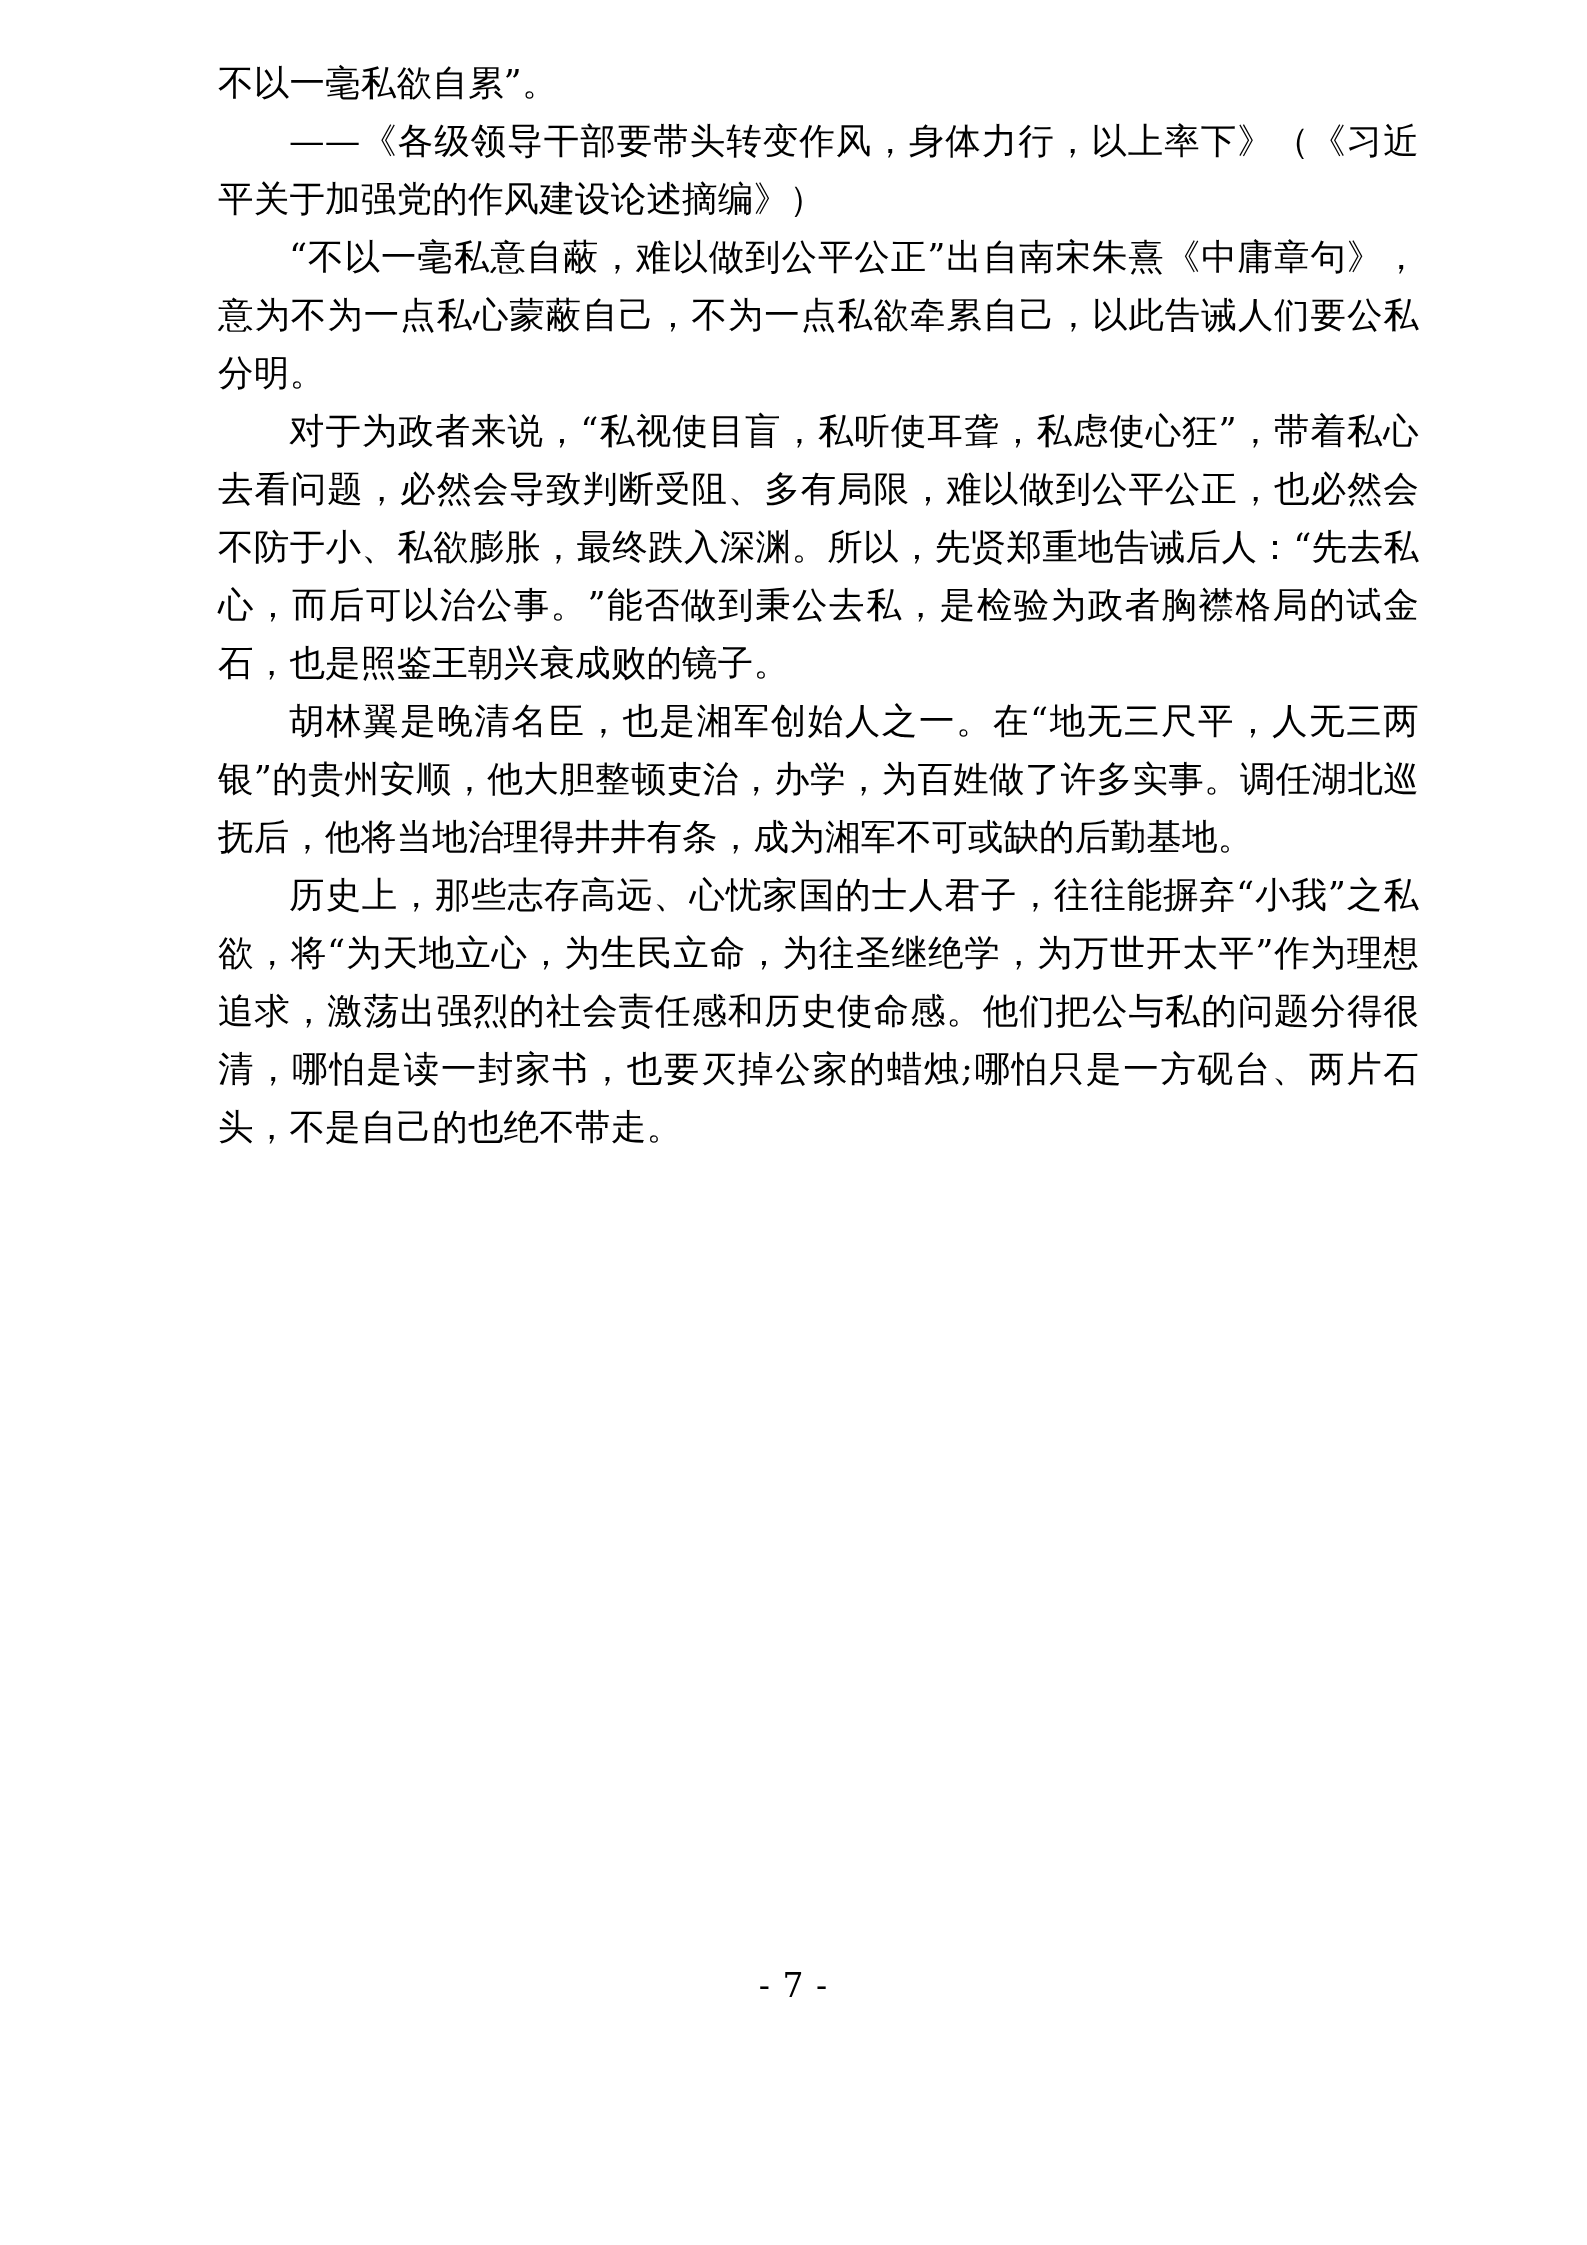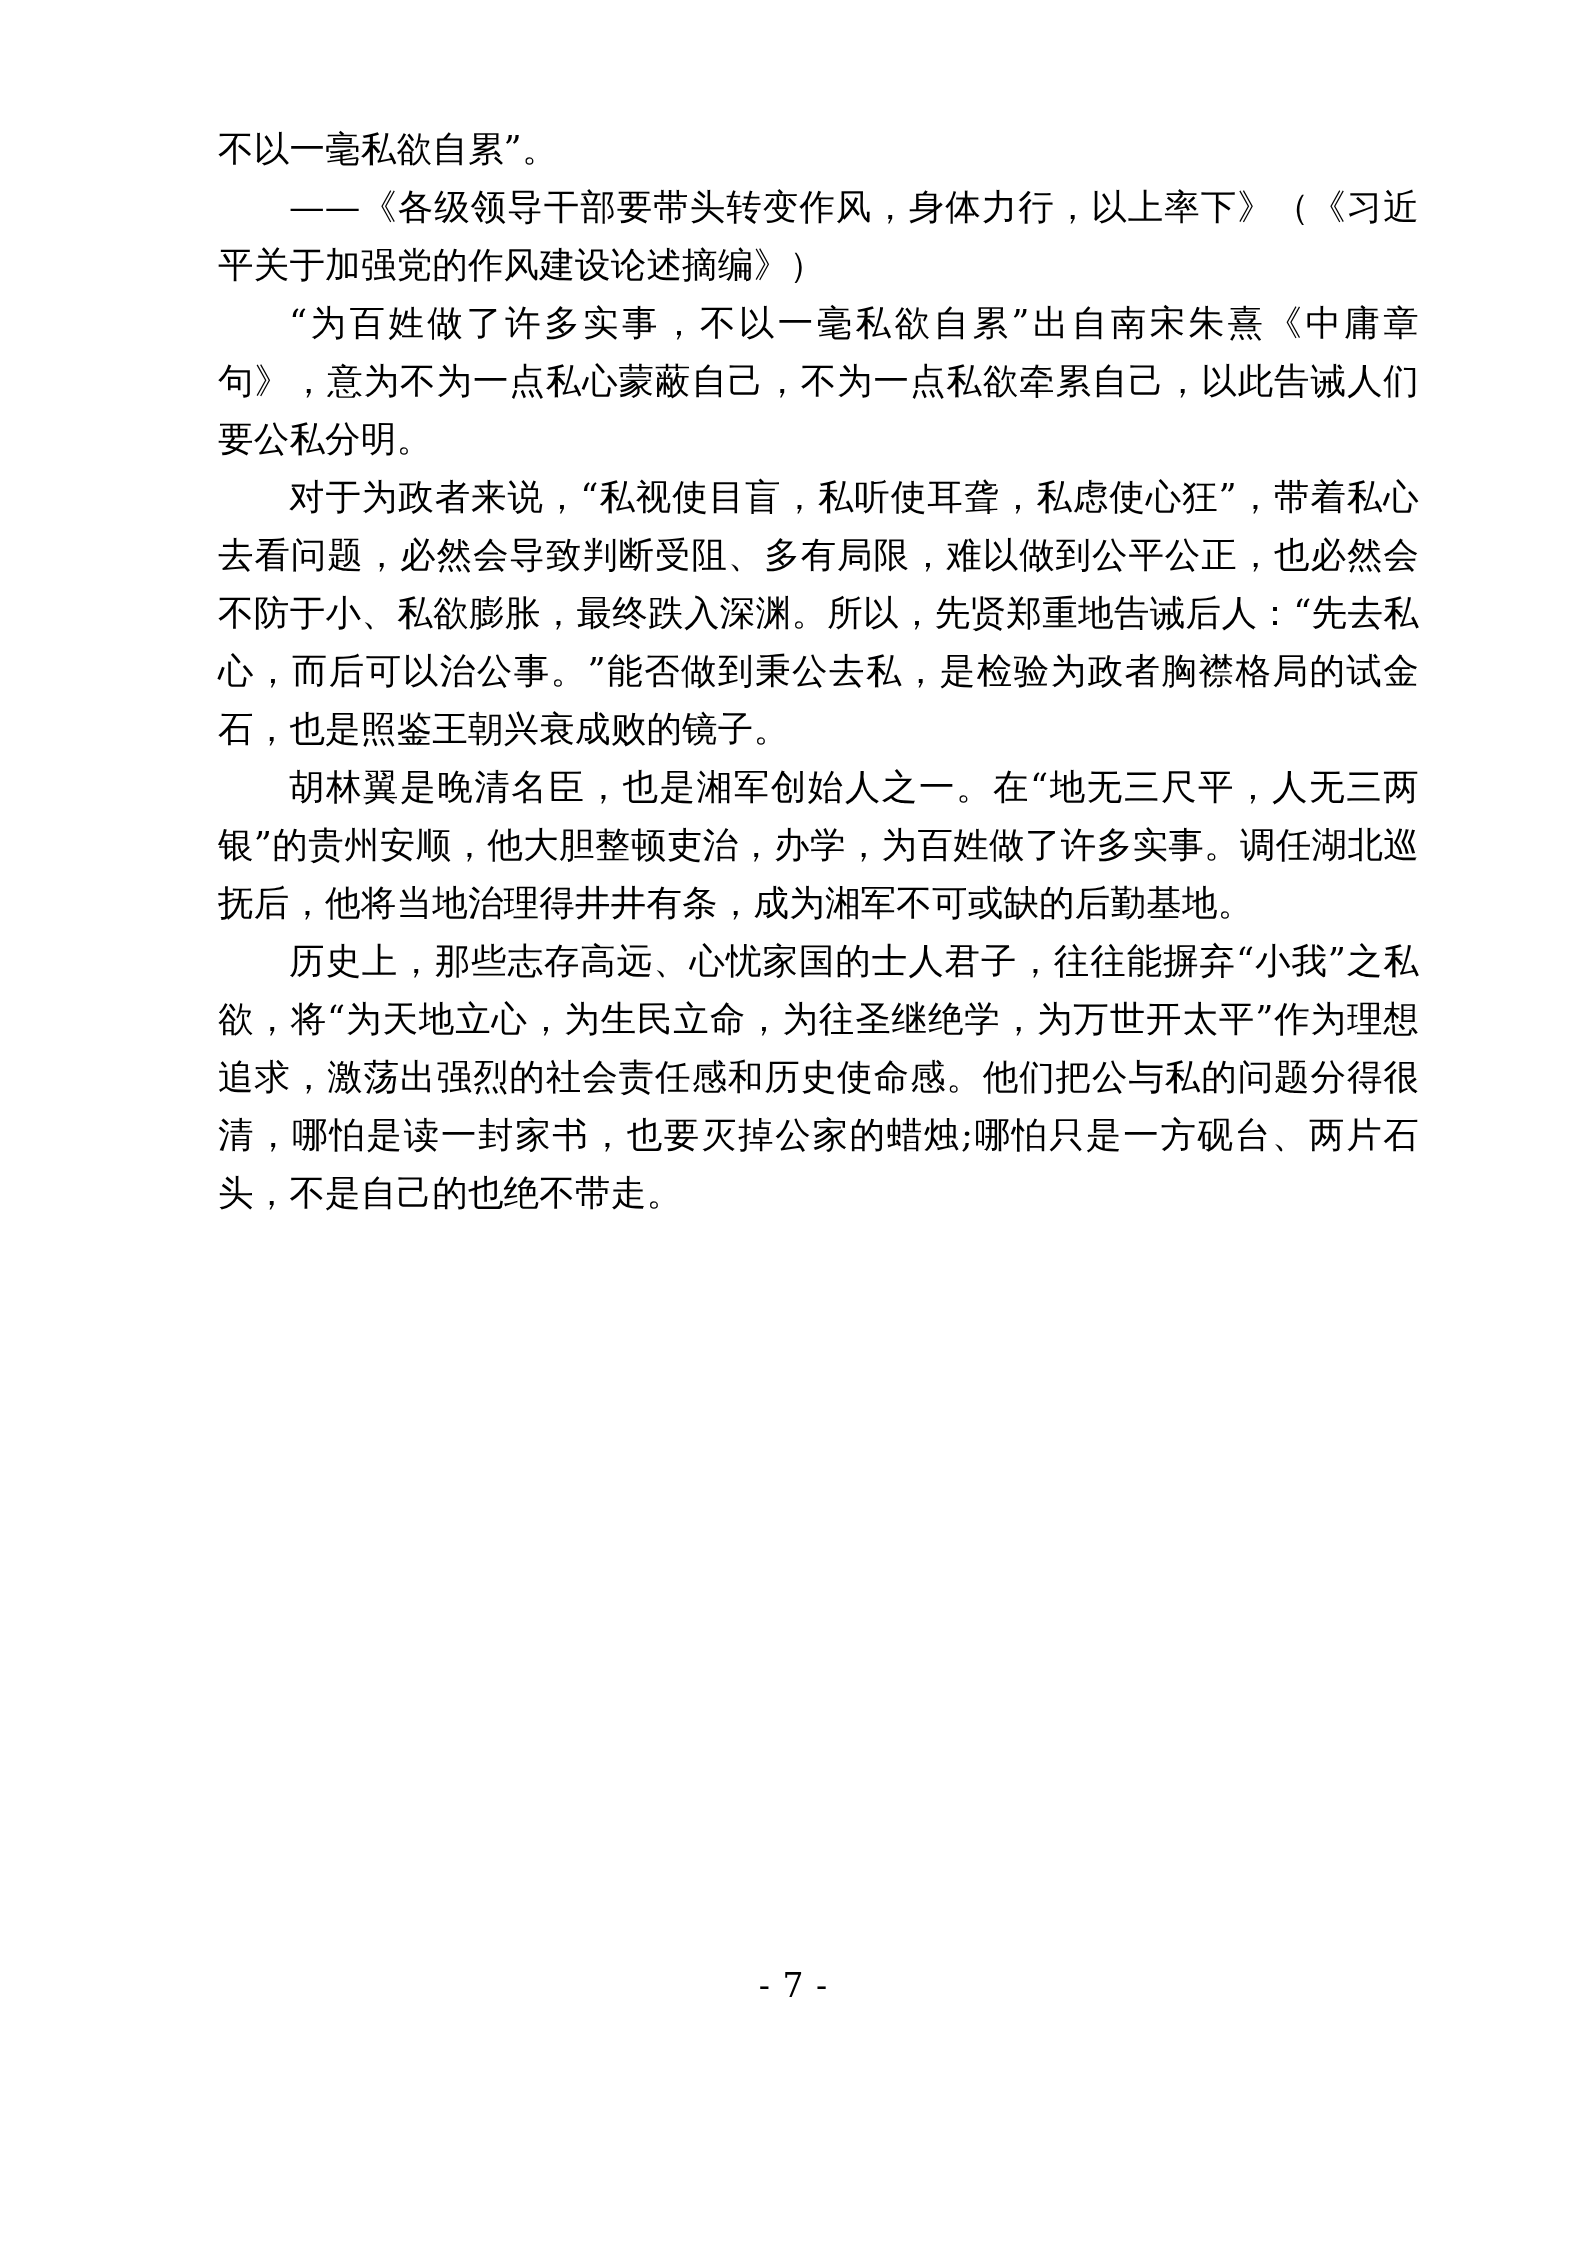--- a/index.html
+++ b/index.html
@@ -15,21 +15,21 @@
     position: relative;
     overflow: hidden;
   }
   .page {
     position: absolute;
     left: 0;
     top: 0;
     width: 1587px;
     height: 2245px;
     box-sizing: border-box;
-    padding: 120px 168px 0 218px;
+    padding: 54px 168px 0 218px;
   }
   .doc-body {
     font-size: 35.5px;
     line-height: 58px;
     text-align: justify;
     text-justify: inter-ideograph;
     letter-spacing: 0.2px;
   }
   p {
     margin: 0;
@@ -52,19 +52,19 @@
     letter-spacing: 1px;
   }
 </style>
 </head>
 <body>
 
 <div class="page">
   <div class="doc-body">
     <p class="noindent">不以一毫私欲自累”。</p>
     <p class="indent2">——《各级领导干部要带头转变作风，身体力行，以上率下》（《习近平关于加强党的作风建设论述摘编》）</p>
-    <p class="indent2">“为百姓做了许多实事，不以一毫私欲自累”出自南宋朱熹《中庸章句》，意为不为一点私心蒙蔽自己，不为一点私欲牵累自己，以此告诫人们要公私分明。</p>
+    <p class="indent2">“不以一毫私意自蔽，难以做到公平公正”出自南宋朱熹《中庸章句》，意为不为一点私心蒙蔽自己，不为一点私欲牵累自己，以此告诫人们要公私分明。</p>
     <p class="indent2">对于为政者来说，“私视使目盲，私听使耳聋，私虑使心狂”，带着私心去看问题，必然会导致判断受阻、多有局限，难以做到公平公正，也必然会不防于小、私欲膨胀，最终跌入深渊。所以，先贤郑重地告诫后人：“先去私心，而后可以治公事。”能否做到秉公去私，是检验为政者胸襟格局的试金石，也是照鉴王朝兴衰成败的镜子。</p>
     <p class="indent2">胡林翼是晚清名臣，也是湘军创始人之一。在“地无三尺平，人无三两银”的贵州安顺，他大胆整顿吏治，办学，为百姓做了许多实事。调任湖北巡抚后，他将当地治理得井井有条，成为湘军不可或缺的后勤基地。</p>
     <p class="indent2">历史上，那些志存高远、心忧家国的士人君子，往往能摒弃“小我”之私欲，将“为天地立心，为生民立命，为往圣继绝学，为万世开太平”作为理想追求，激荡出强烈的社会责任感和历史使命感。他们把公与私的问题分得很清，哪怕是读一封家书，也要灭掉公家的蜡烛;哪怕只是一方砚台、两片石头，不是自己的也绝不带走。</p>
   </div>
   <div class="page-number">- 7 -</div>
 </div>
 
 </body></html>

